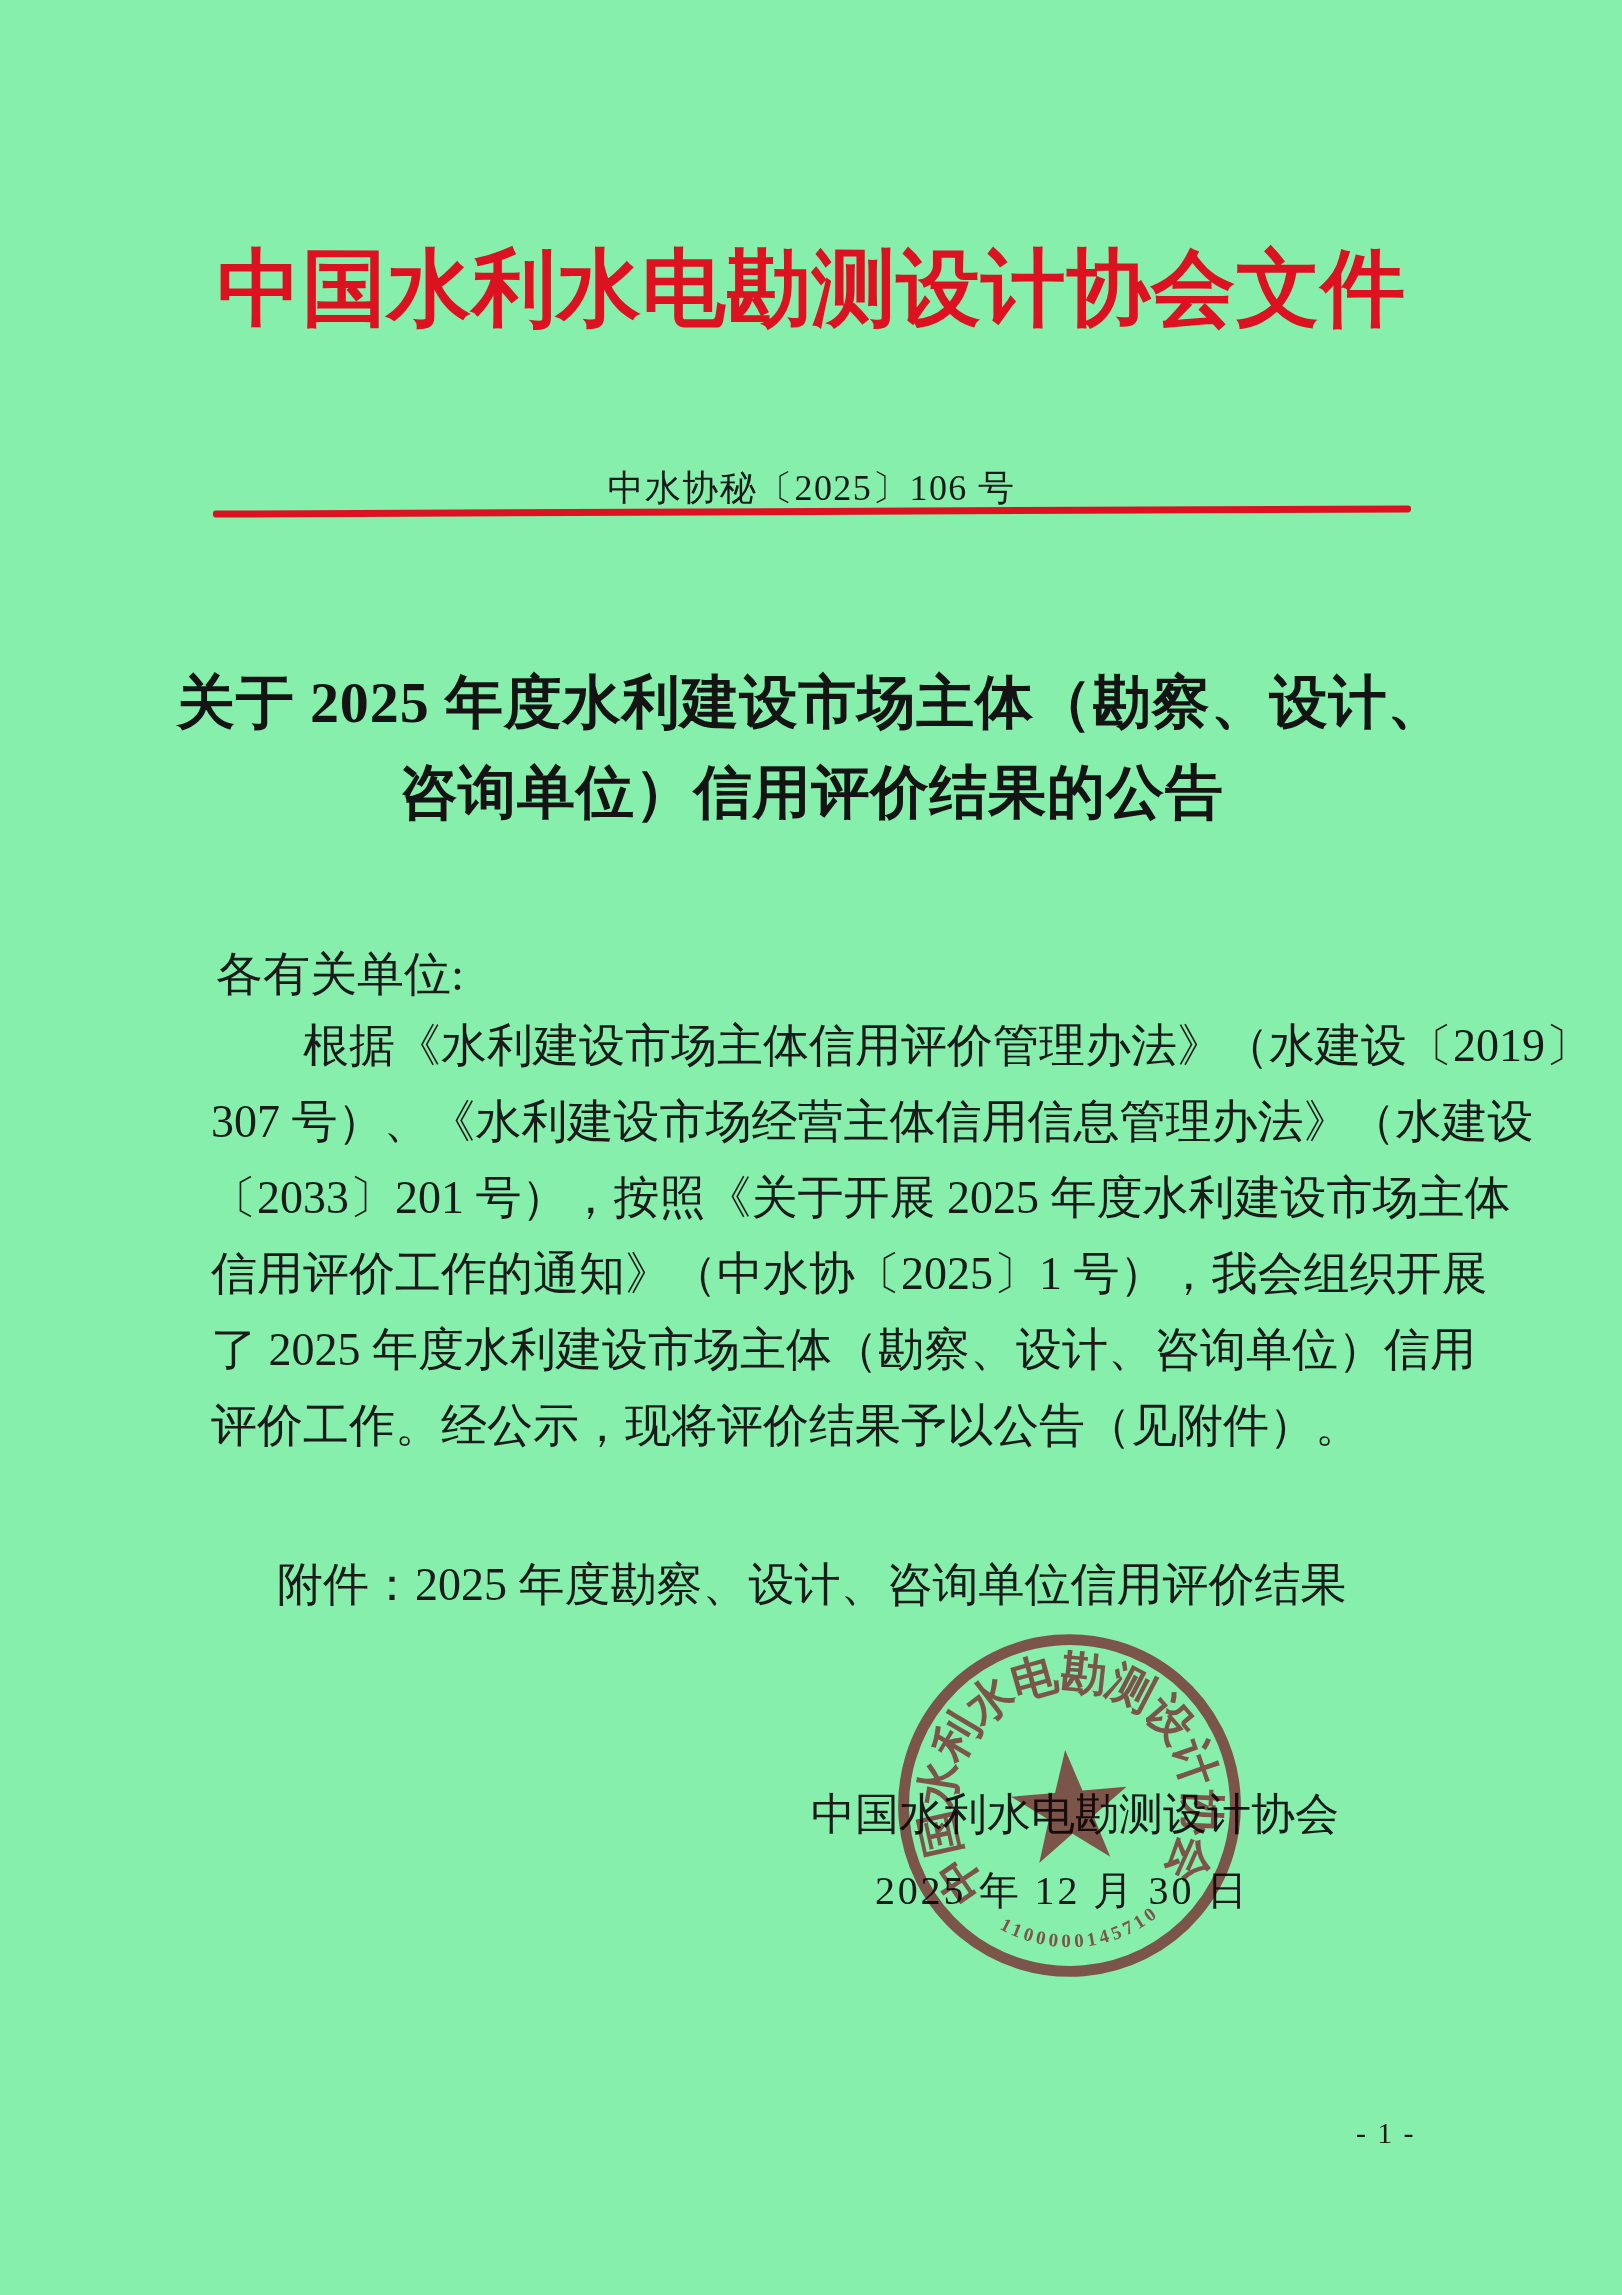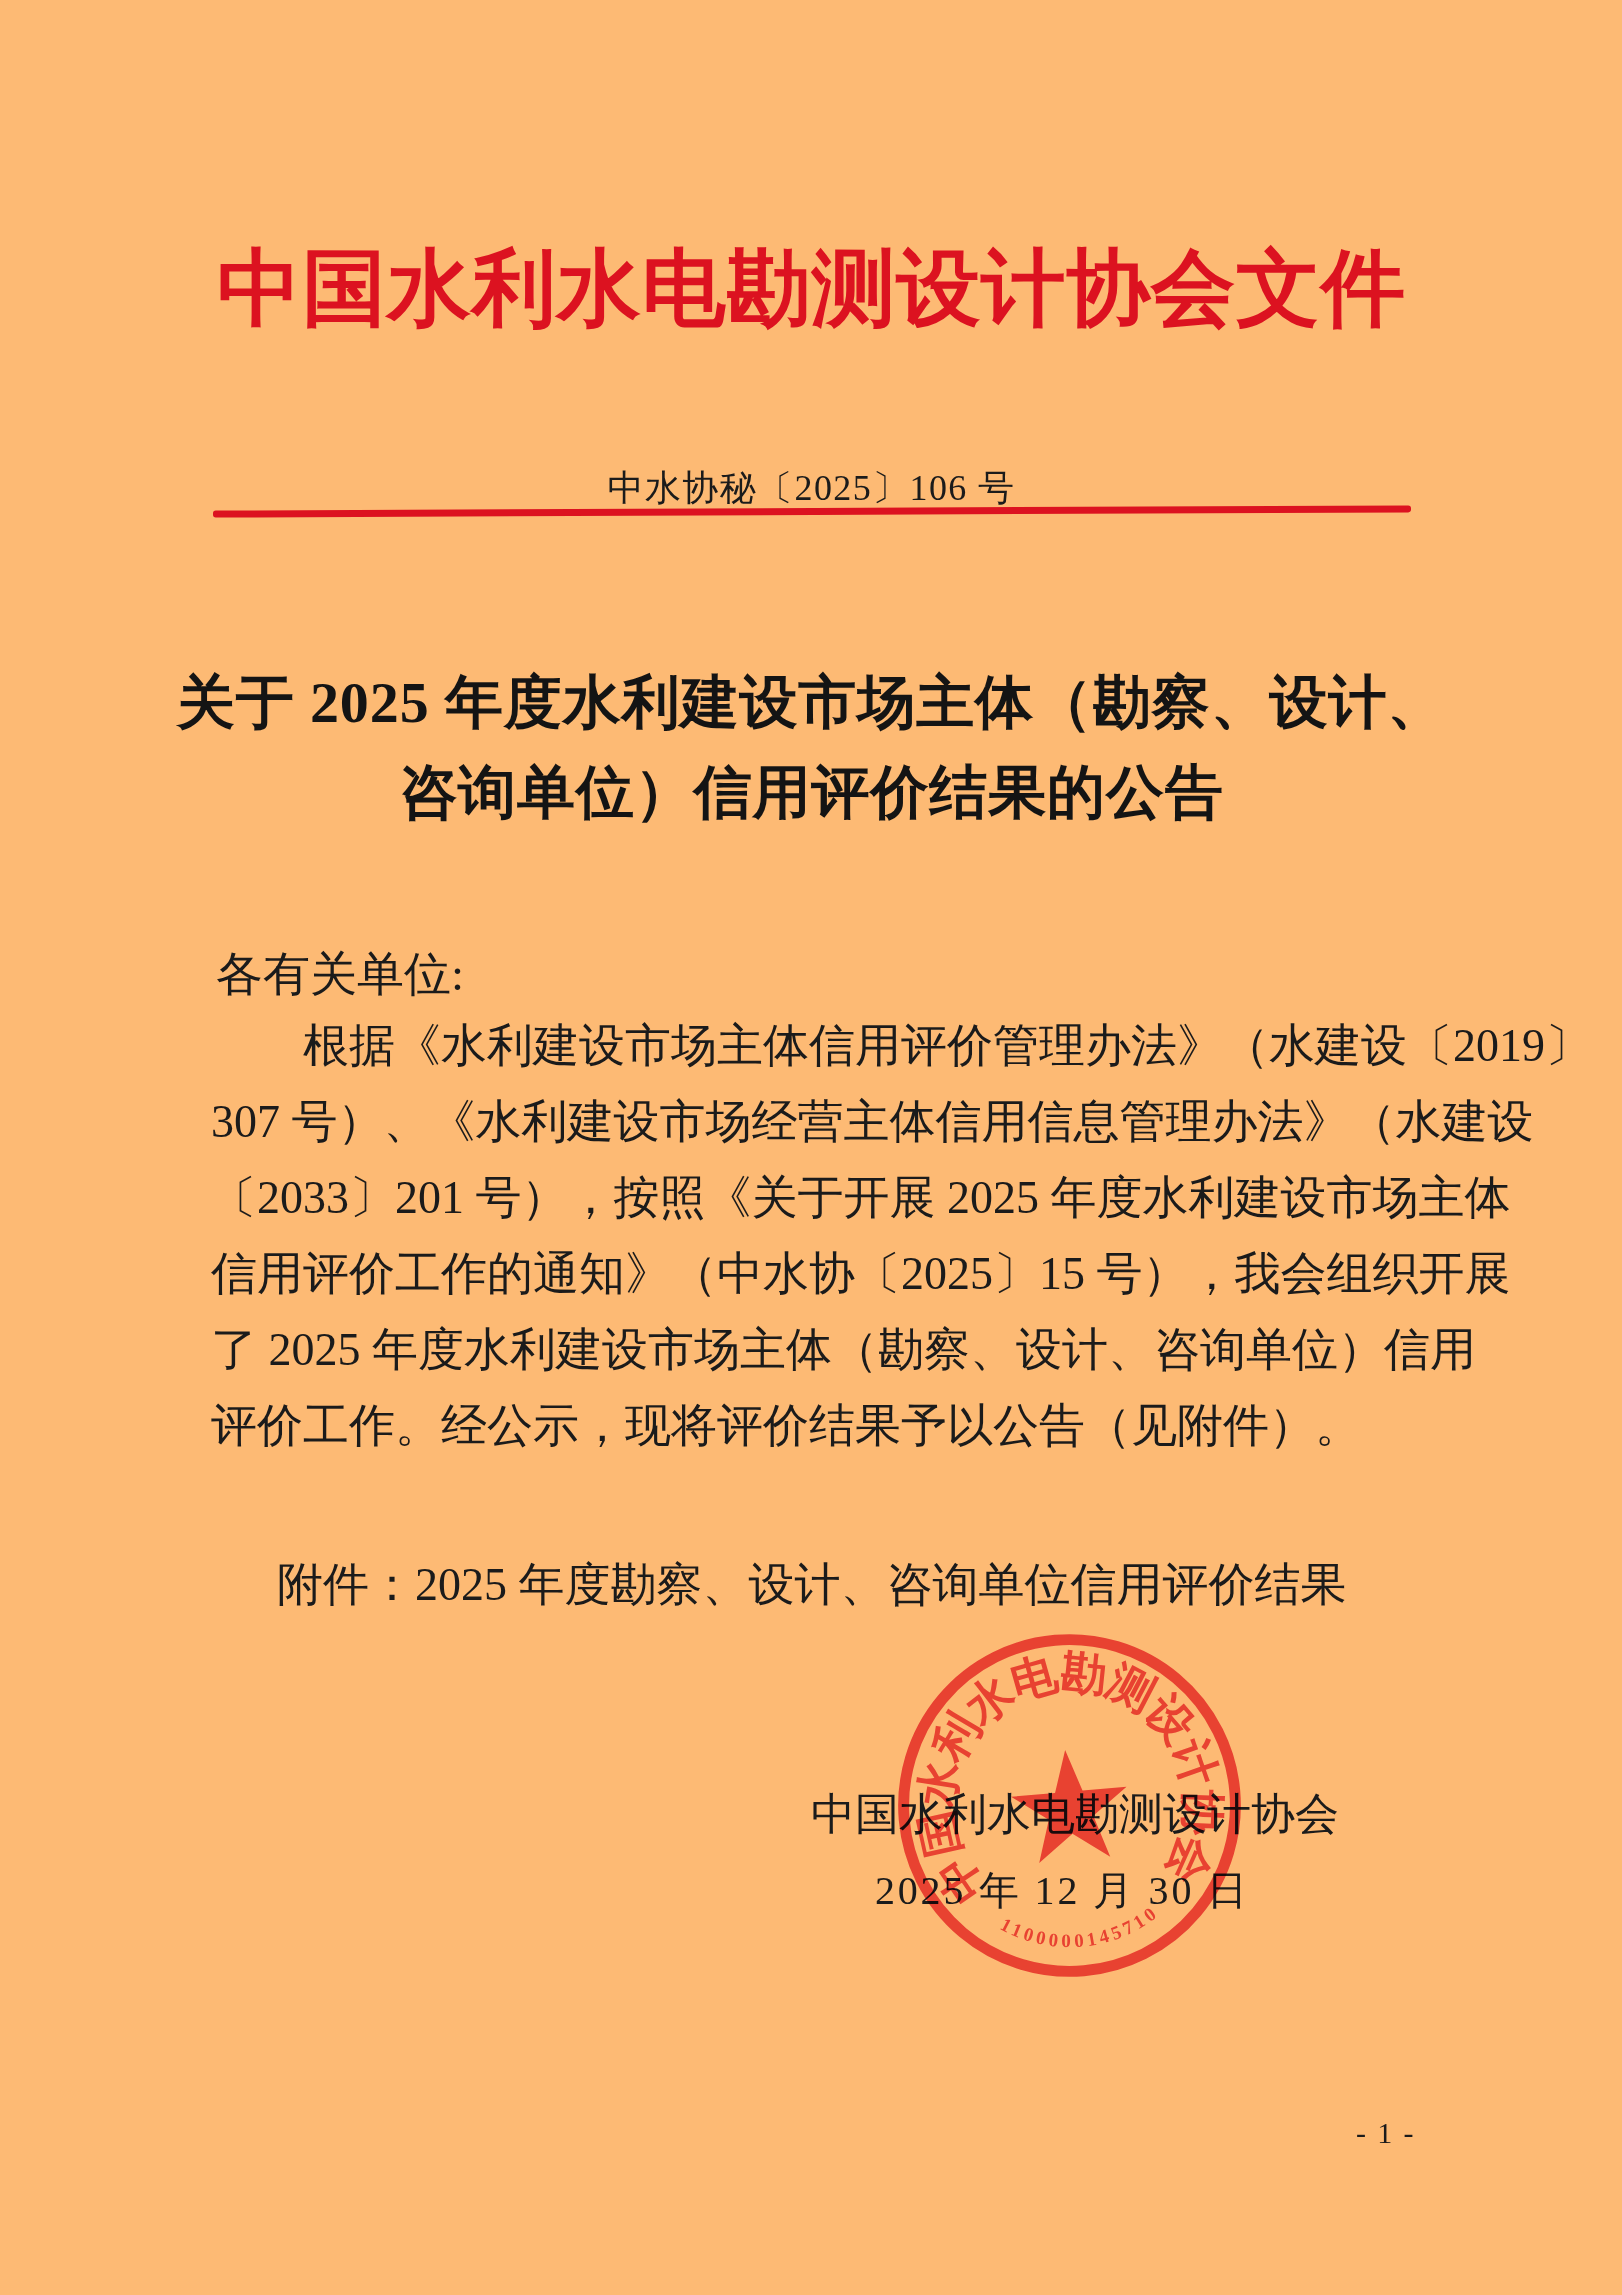--- a/index.html
+++ b/index.html
@@ -4,21 +4,21 @@
 <style>
   html, body {
     margin: 0;
     padding: 0;
     background: #ffffff;
   }
   .page {
     position: relative;
     width: 1623px;
     height: 2295px;
-    background: #fdba74;
+    background: #86efac;
     overflow: hidden;
     font-family: "Liberation Serif", "DejaVu Serif", serif;
     color: var(--text-color, #1b1b1b);
   }
 
   
   .header-title {
     position: absolute;
     top: 238px;
     left: 0;
@@ -187,21 +187,21 @@
     <div>关于 2025 年度水利建设市场主体（勘察、设计、</div>
     <div>咨询单位）信用评价结果的公告</div>
   </div>
 
   <div class="salutation">各有关单位:</div>
 
   <div class="para">
     <div class="pline indent">根据《水利建设市场主体信用评价管理办法》（水建设〔2019〕</div>
     <div class="pline">307 号）、《水利建设市场经营主体信用信息管理办法》（水建设</div>
     <div class="pline">〔2033〕201 号），按照《关于开展 2025 年度水利建设市场主体</div>
-    <div class="pline">信用评价工作的通知》（中水协〔2025〕15 号），我会组织开展</div>
+    <div class="pline">信用评价工作的通知》（中水协〔2025〕1 号），我会组织开展</div>
     <div class="pline">了 2025 年度水利建设市场主体（勘察、设计、咨询单位）信用</div>
     <div class="pline last">评价工作。经公示，现将评价结果予以公告（见附件）。</div>
   </div>
 
   <div class="attachment">附件：2025 年度勘察、设计、咨询单位信用评价结果</div>
 
   <div class="signature">中国水利水电勘测设计协会</div>
 
   <div class="sign-date">2025 年 12 月 30 日</div>
 

